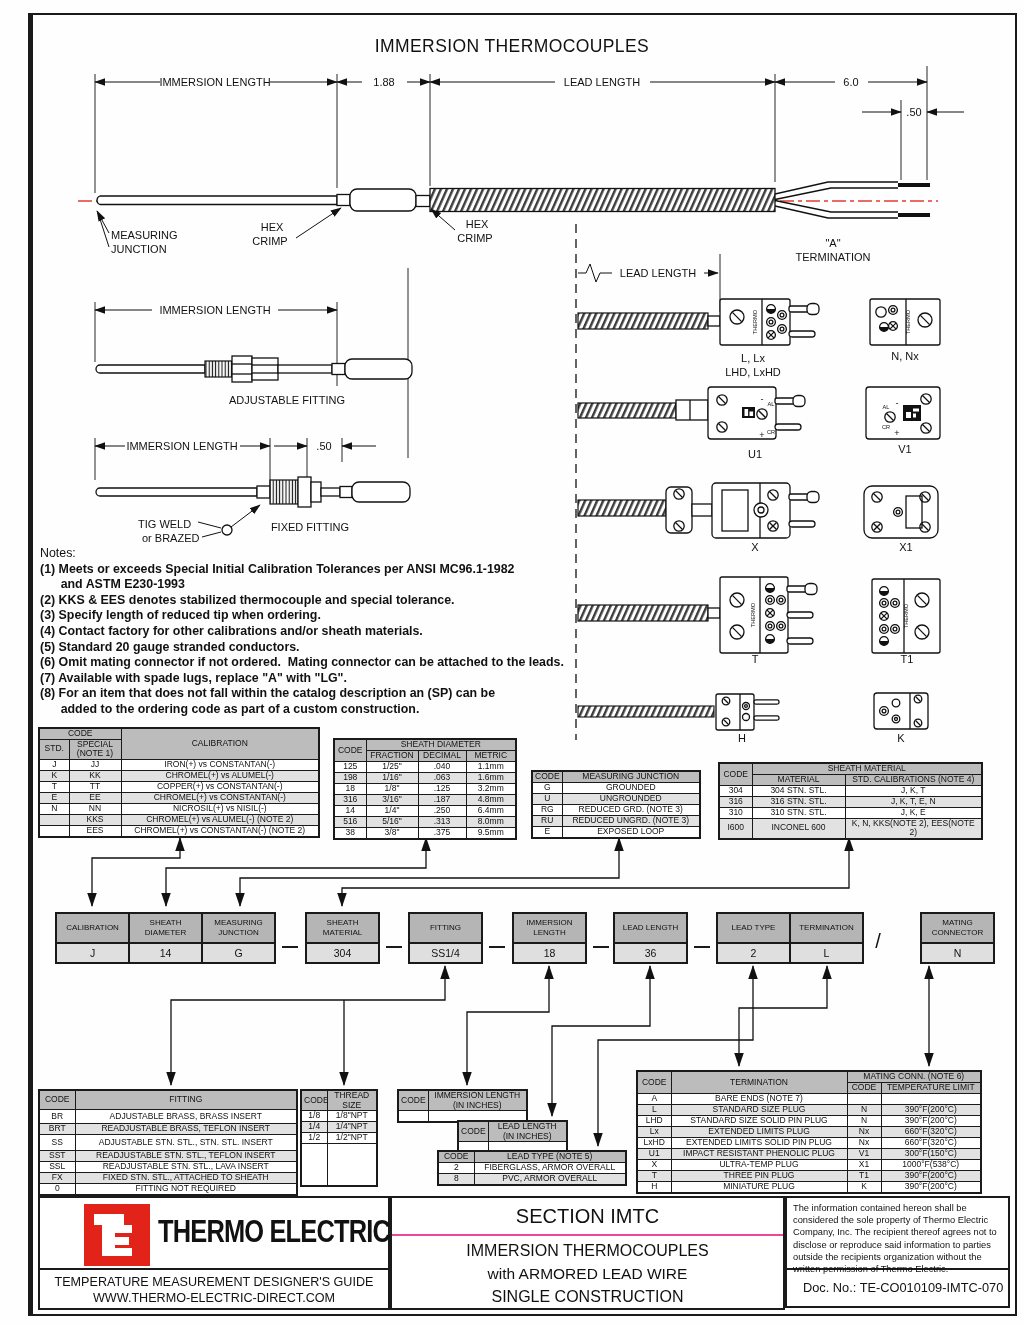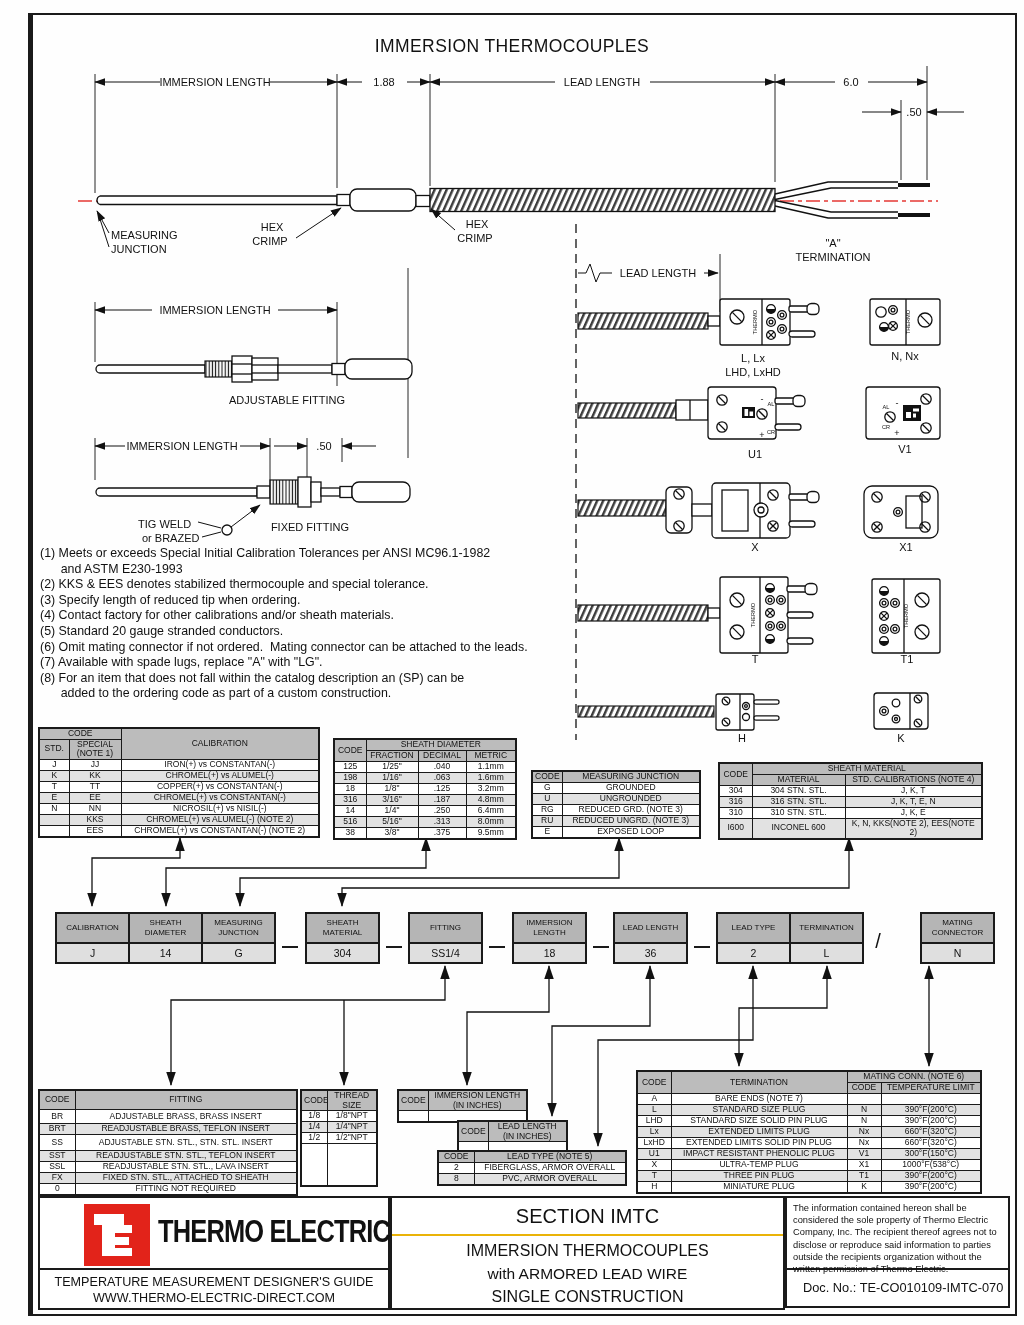--- a/index.html
+++ b/index.html
@@ -35,30 +35,30 @@
   .ocell + .ocell{border-left:2px solid #1a1a1a;}
   .oh{height:28px;background:#b5b5b5;border-bottom:2px solid #1a1a1a;display:flex;
       align-items:center;justify-content:center;text-align:center;font-size:8px;
       line-height:1.25;padding:0 3px;}
   .ov{height:18px;display:flex;align-items:center;justify-content:center;
       font-size:10.5px;background:#dfdfdf;}
   .osep{position:absolute;top:946px;width:16px;border-top:2.5px solid #1a1a1a;}
   .oslash{position:absolute;top:930px;width:20px;text-align:center;font-size:20px;}
   
   .notes{position:absolute;left:40px;top:546px;width:540px;font-size:12.4px;line-height:15.6px;}
-  .notes .item{white-space:pre-wrap;}
+  .notes .item{white-space:pre-wrap;font-weight:bold;}
   
   .fblock{position:absolute;border:2px solid #1a1a1a;background:#fff;box-sizing:border-box;}
   .brandrow{position:relative;height:70px;margin-left:34px;}
   .brandtext{position:absolute;left:84px;top:16px;font-size:31px;font-weight:bold;
              letter-spacing:-1px;transform:scaleX(.82);transform-origin:left center;white-space:nowrap;}
   .guide{border-top:2px solid #1a1a1a;height:40px;display:flex;flex-direction:column;
          align-items:center;justify-content:center;font-size:12.6px;line-height:16px;}
   .sectionrow{height:36px;display:flex;align-items:center;justify-content:center;
-              font-size:20px;border-bottom:2px solid #eab308;}
+              font-size:20px;border-bottom:2px solid #ec4899;}
   .subtitle{height:74px;display:flex;flex-direction:column;align-items:center;
             justify-content:center;font-size:16px;line-height:23px;}
   .legal{height:72px;padding:4px 6px;font-size:9.3px;line-height:12.2px;
          border-bottom:2px solid #1a1a1a;box-sizing:border-box;}
   .docno{height:34px;display:flex;align-items:center;padding-left:16px;font-size:12.8px;}
 </style>
 </head>
 <body>
 
 <div id="page">
@@ -405,20 +405,21 @@
       <path d="M344,1000 V1085" marker-end="url(#arr)"></path>
       <path d="M549,966 V1012 H467 V1085" marker-start="url(#arr)" marker-end="url(#arr)"></path>
       <path d="M650,966 V1026 H552 V1116" marker-start="url(#arr)" marker-end="url(#arr)"></path>
       <path d="M753,966 V1040 H598 V1146" marker-start="url(#arr)" marker-end="url(#arr)"></path>
       <path d="M827,966 V1008 H739 V1066" marker-start="url(#arr)" marker-end="url(#arr)"></path>
       <path d="M929,966 V1066" marker-start="url(#arr)" marker-end="url(#arr)"></path>
     </g>
   </svg>
 
   <div class="notes">
+    <div>Notes:</div>
     <div class="item">(1) Meets or exceeds Special Initial Calibration Tolerances per ANSI MC96.1-1982
       and ASTM E230-1993</div>
     <div class="item">(2) KKS &amp; EES denotes stabilized thermocouple and special tolerance.</div>
     <div class="item">(3) Specify length of reduced tip when ordering.</div>
     <div class="item">(4) Contact factory for other calibrations and/or sheath materials.</div>
     <div class="item">(5) Standard 20 gauge stranded conductors.</div>
     <div class="item">(6) Omit mating connector if not ordered.  Mating connector can be attached to the leads.</div>
     <div class="item">(7) Available with spade lugs, replace "A" with "LG".</div>
     <div class="item">(8) For an item that does not fall within the catalog description an (SP) can be
       added to the ordering code as part of a custom construction.</div>

